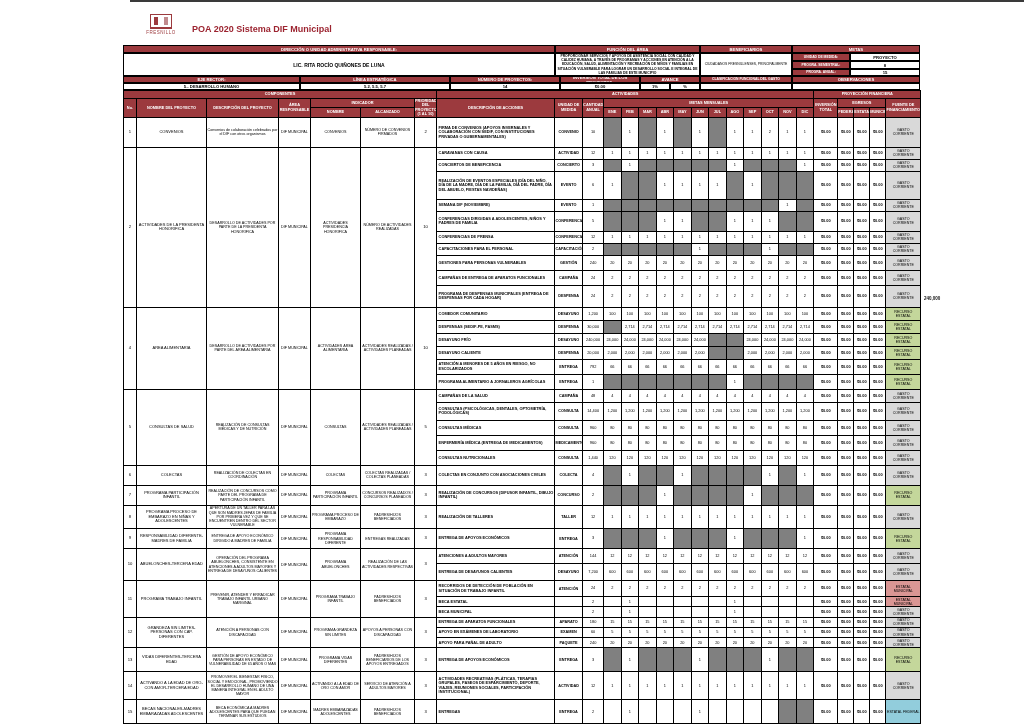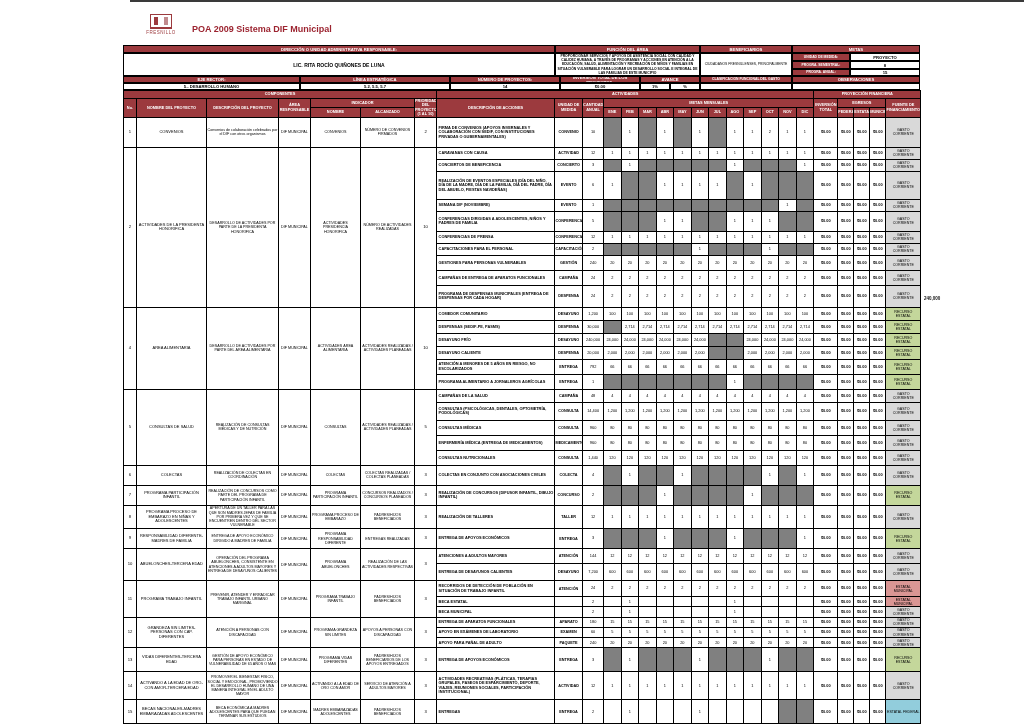--- a/index.html
+++ b/index.html
@@ -36,21 +36,21 @@
 </style>
 </head>
 <body>
 
 <div class="abs" id="top-line"></div>
 
 <div class="abs" id="logo">
   <div class="crest"></div>
   <div class="lg-text">FRESNILLO</div>
 </div>
-<div class="abs" id="page-title">POA 2009 Sistema DIF Municipal</div>
+<div class="abs" id="page-title">POA 2020 Sistema DIF Municipal</div>
 
 <div class="abs" id="info">
 
   <div class="cellb red" style="left:0;top:0;width:432px;height:8px;">DIRECCIÓN O UNIDAD ADMINISTRATIVA RESPONSABLE:</div>
   <div class="cellb bold" style="left:0;top:8px;width:432px;height:23px;font-size:5px;">LIC. RITA ROCÍO QUIÑONES DE LUNA</div>
 
   <div class="cellb red" style="left:432px;top:0;width:145px;height:8px;">FUNCIÓN DEL ÁREA</div>
   <div class="cellb tiny bold" style="left:432px;top:8px;width:145px;height:23px;">PROPORCIONAR SERVICIOS Y APOYOS DE ASISTENCIA SOCIAL CON CALIDAD Y CALIDEZ HUMANA, A TRAVÉS DE PROGRAMAS Y ACCIONES EN ATENCIÓN A LA EDUCACIÓN, SALUD, ALIMENTACIÓN Y RECREACIÓN DE NIÑOS Y FAMILIAS EN SITUACIÓN VULNERABLE PARA LOGRAR UN DESARROLLO SOCIAL E INTEGRAL DE LAS FAMILIAS DE ESTE MUNICIPIO</div>
 
   <div class="cellb red" style="left:577px;top:0;width:92px;height:8px;">BENEFICIARIOS</div>

